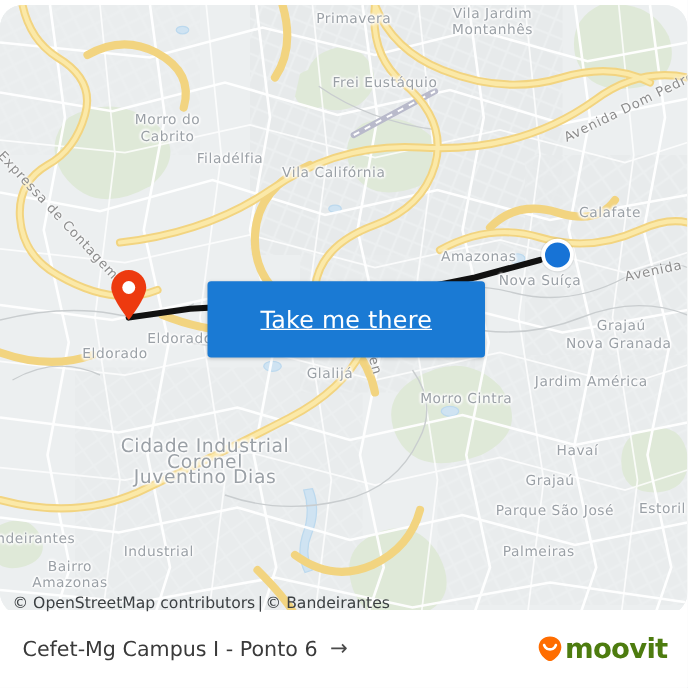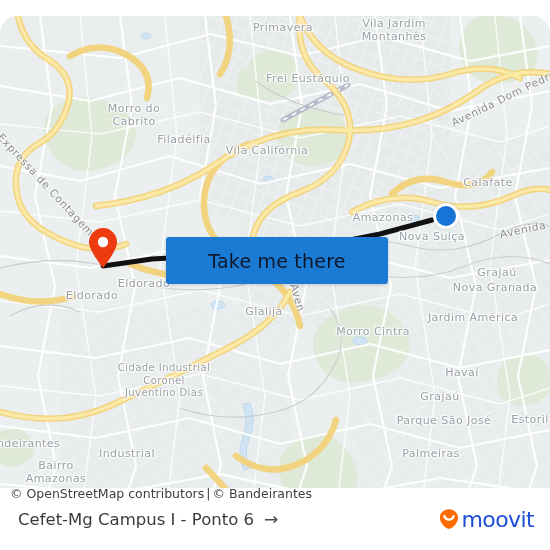--- a/index.html
+++ b/index.html
@@ -6,42 +6,42 @@
   * { margin:0; padding:0; box-sizing:border-box; }
   html,body{
     width:550px; height:550px;
     font-family:"Liberation Sans", sans-serif;
     background:#ffffff; overflow:hidden;
   }
   #app{ position:relative; width:550px; height:550px; background:#fff; }
 
   
   #map{
-    position:absolute; left:0; top:16px; width:550px; height:488px;
+    position:absolute; left:0; top:4px; width:550px; height:488px;
     background:#eceff0; overflow:hidden;border-radius:18px;
   }
   #map-canvas{ position:absolute; left:0; top:0; width:550px; height:488px; }
 
   
   .place{
     position:absolute;
     color:#9aa0a6;
     font-family:"DejaVu Sans", sans-serif;
     font-size:11px;
     line-height:12.5px;
     letter-spacing:.45px;
     white-space:pre;
     text-align:center;
     transform:translate(-50%,-50%);
     text-shadow:
       0 0 3px #fff, 0 0 3px #fff, 0 0 2px #fff,
       1px 0 2px #fff, -1px 0 2px #fff, 0 1px 2px #fff, 0 -1px 2px #fff;
     pointer-events:none;
   }
-  .place.big{ font-size:10px; }
+  .place.big{ font-size:15px; }
 
   
   .road{
     position:absolute;
     color:#8c8c8c;
     font-family:"DejaVu Sans", sans-serif;
     font-size:10.5px;
     letter-spacing:.7px;
     white-space:pre;
     transform-origin:0 50%;
@@ -61,29 +61,30 @@
     transform:translate(-50%,-50%);
     border-radius:50%;
     background:#1773d6;
     border:3px solid #ffffff;
     box-shadow:0 0 0 1px rgba(0,0,0,.06);
   }
 
   
   #take-me-there{
     position:absolute; left:166px; top:221px;
-    width:222px; height:47px;
+    width:222px; height:61px;
     background:#1a7ad4;
     border:none; border-radius:3px;
-    color:#0f172a;
+    color:#ffffff;
     font-family:"DejaVu Sans", sans-serif;
     font-size:19px;
     letter-spacing:.2px;
     cursor:pointer;
     box-shadow:0 1px 3px rgba(0,0,0,.18);
+    text-decoration:underline;
   }
 
   
   #attribution{
     position:absolute; left:0; bottom:2px; width:100%;
     padding:0 10px;
     font-family:"DejaVu Sans", sans-serif;
     font-size:12.5px;
     color:#3c4043;
     line-height:16px;
@@ -113,23 +114,23 @@
     font-size:17px;
     color:#4a4a4a;
   }
   #moovit-logo{
     display:flex; align-items:center;
     padding-right:16px;
   }
   #moovit-wordmark{
     font-family:"DejaVu Sans", sans-serif;
     font-size:22px;
-    font-weight:normal;
+    font-weight:bold;
     letter-spacing:-.6px;
-    color:#1d4ed8;
+    color:#4d7c0f;
     margin-left:1px;
   }
 </style>
 </head>
 <body>
 
 <div id="app">
 
   <div id="map">
 

